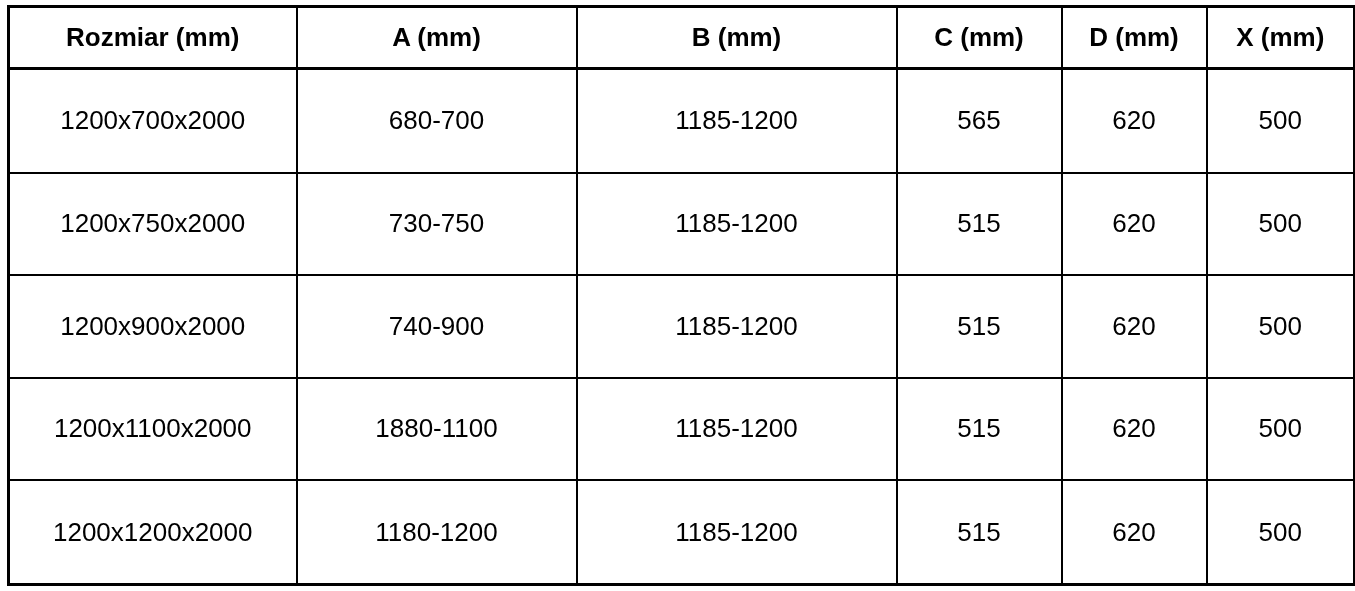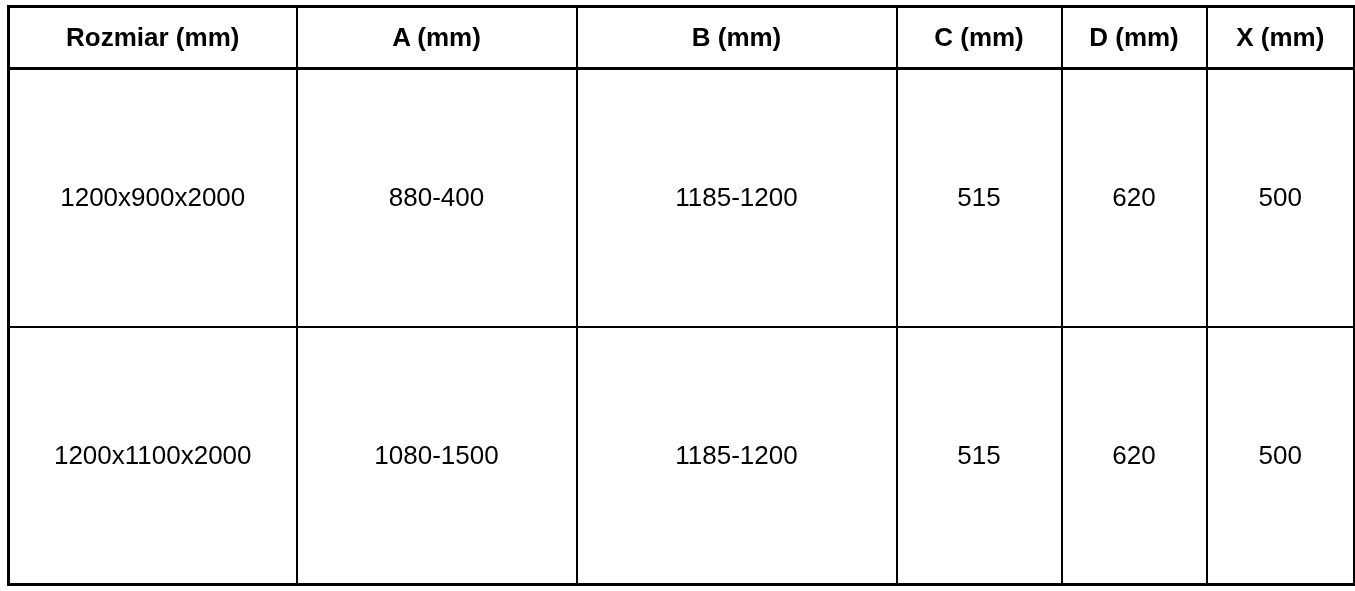--- a/index.html
+++ b/index.html
@@ -65,30 +65,54 @@
         <th>Rozmiar (mm)</th>
         <th>A (mm)</th>
         <th>B (mm)</th>
         <th>C (mm)</th>
         <th>D (mm)</th>
         <th>X (mm)</th>
       </tr>
     </thead>
     <tbody>
       <tr>
+        <td>1200x700x2000</td>
+        <td>680-700</td>
+        <td>1185-1200</td>
+        <td>565</td>
+        <td>620</td>
+        <td>500</td>
+      </tr>
+      <tr>
+        <td>1200x750x2000</td>
+        <td>730-750</td>
+        <td>1185-1200</td>
+        <td>515</td>
+        <td>620</td>
+        <td>500</td>
+      </tr>
+      <tr>
         <td>1200x900x2000</td>
-        <td>880-400</td>
+        <td>740-900</td>
         <td>1185-1200</td>
         <td>515</td>
         <td>620</td>
         <td>500</td>
       </tr>
       <tr>
         <td>1200x1100x2000</td>
-        <td>1080-1500</td>
+        <td>1880-1100</td>
+        <td>1185-1200</td>
+        <td>515</td>
+        <td>620</td>
+        <td>500</td>
+      </tr>
+      <tr>
+        <td>1200x1200x2000</td>
+        <td>1180-1200</td>
         <td>1185-1200</td>
         <td>515</td>
         <td>620</td>
         <td>500</td>
       </tr>
     </tbody>
   </table>
 </div>
 
 </body></html>

